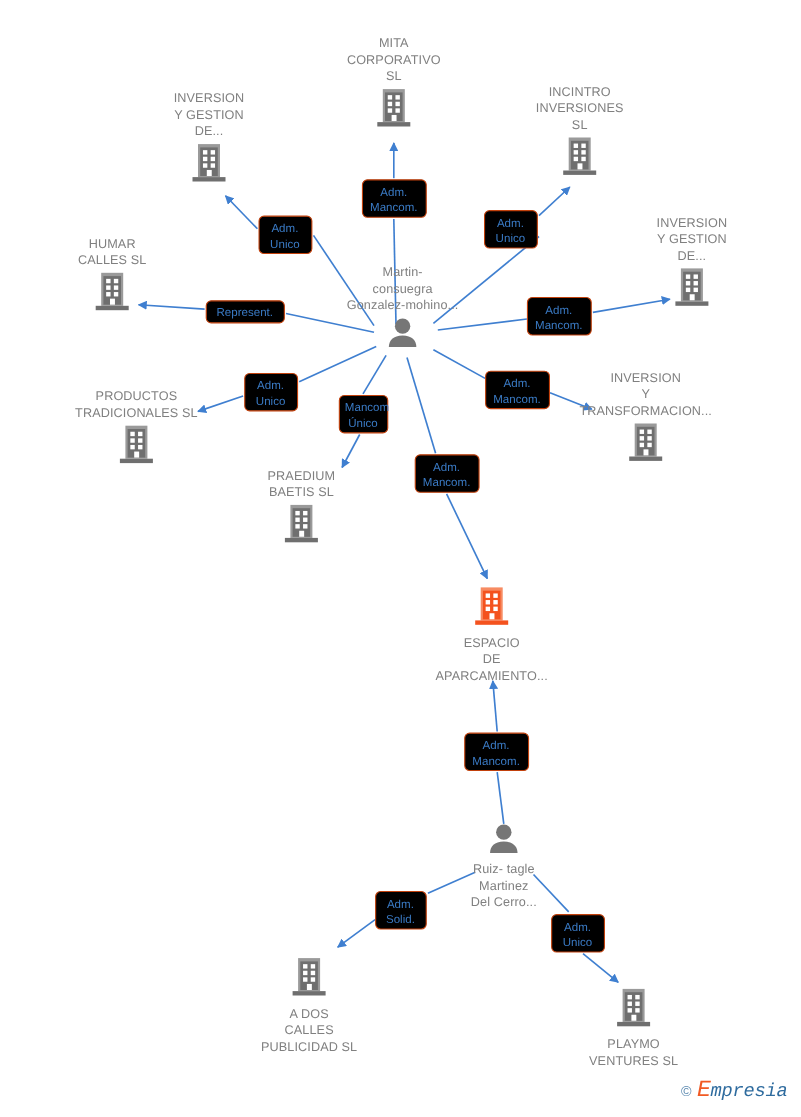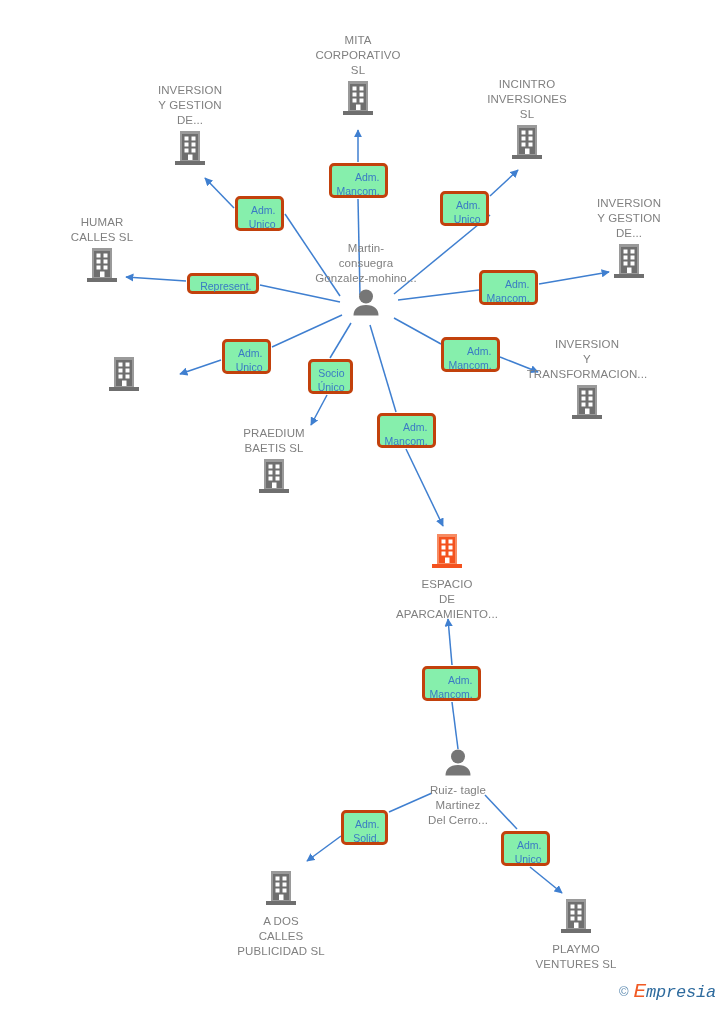--- a/index.html
+++ b/index.html
@@ -24,27 +24,27 @@
     letter-spacing:0.1px;
   }
   .node .label{display:block;white-space:pre-line;}
   .node .glyph{display:block;margin:0 auto;}
   .node.below .glyph{margin-bottom:3px;}
   .node.above .glyph{margin-top:2px;}
 
   .edge-label{
     position:absolute;
     box-sizing:border-box;
-    border:3px solid #c2410c;
+    border:1px solid #c2410c;
     border-radius:5px;
-    background:#86efac;
+    background:#000000;
     color:#3a7ac4;
     font-size:10.5px;
     line-height:14px;
-    text-align:right;
+    text-align:center;
     padding:4px 5px 4px 5px;
     white-space:pre-line;
     margin-left:-0.5px;
   }
 
   .watermark{
     position:absolute;
     right:12px;bottom:12px;
     display:flex;align-items:center;gap:5px;
     font-size:16px;
@@ -214,20 +214,22 @@
             <rect x="17.5" y="12.5" width="4" height="4"></rect>
           <rect x="10.5" y="18.5" width="4" height="4"></rect>
             <rect x="17.5" y="18.5" width="4" height="4"></rect>
           <rect x="14" y="24.5" width="4.5" height="5.5"></rect>
         </g>
       </svg>
     </span>
   </div>
 
   <div class="node above" style="left:124px;top:354px;">
+    <span class="label">PRODUCTOS
+TRADICIONALES SL</span>
     <span class="glyph">
       <svg width="32" height="37" viewBox="0 0 32 37" xmlns="http://www.w3.org/2000/svg">
         <rect x="6" y="1" width="20" height="30" fill="#9a9a9a"></rect>
         <rect x="8" y="4" width="16" height="26" fill="#6f6f6f"></rect>
         <rect x="1" y="31" width="30" height="4" fill="#6f6f6f"></rect>
         <g fill="#ffffff">
           <rect x="10.5" y="6.5" width="4" height="4"></rect>
             <rect x="17.5" y="6.5" width="4" height="4"></rect>
           <rect x="10.5" y="12.5" width="4" height="4"></rect>
             <rect x="17.5" y="12.5" width="4" height="4"></rect>
@@ -377,21 +379,21 @@
 Unico</div>
   <div class="edge-label" style="left:440px;top:191px;width:49px;height:35px;">Adm.
 Unico</div>
   <div class="edge-label" style="left:479px;top:270px;width:59px;height:35px;">Adm.
 Mancom.</div>
   <div class="edge-label" style="left:187px;top:273px;width:72px;height:21px;padding:3px 4px;">Represent.</div>
   <div class="edge-label" style="left:222px;top:339px;width:49px;height:35px;">Adm.
 Unico</div>
   <div class="edge-label" style="left:441px;top:337px;width:59px;height:35px;">Adm.
 Mancom.</div>
-  <div class="edge-label" style="left:308px;top:359px;width:45px;height:35px;">Socio
+  <div class="edge-label" style="left:308px;top:359px;width:45px;height:35px;">Mancom
 Único</div>
   <div class="edge-label" style="left:377px;top:413px;width:59px;height:35px;">Adm.
 Mancom.</div>
   <div class="edge-label" style="left:422px;top:666px;width:59px;height:35px;">Adm.
 Mancom.</div>
   <div class="edge-label" style="left:341px;top:810px;width:47px;height:35px;">Adm.
 Solid.</div>
   <div class="edge-label" style="left:501px;top:831px;width:49px;height:35px;">Adm.
 Unico</div>
 

